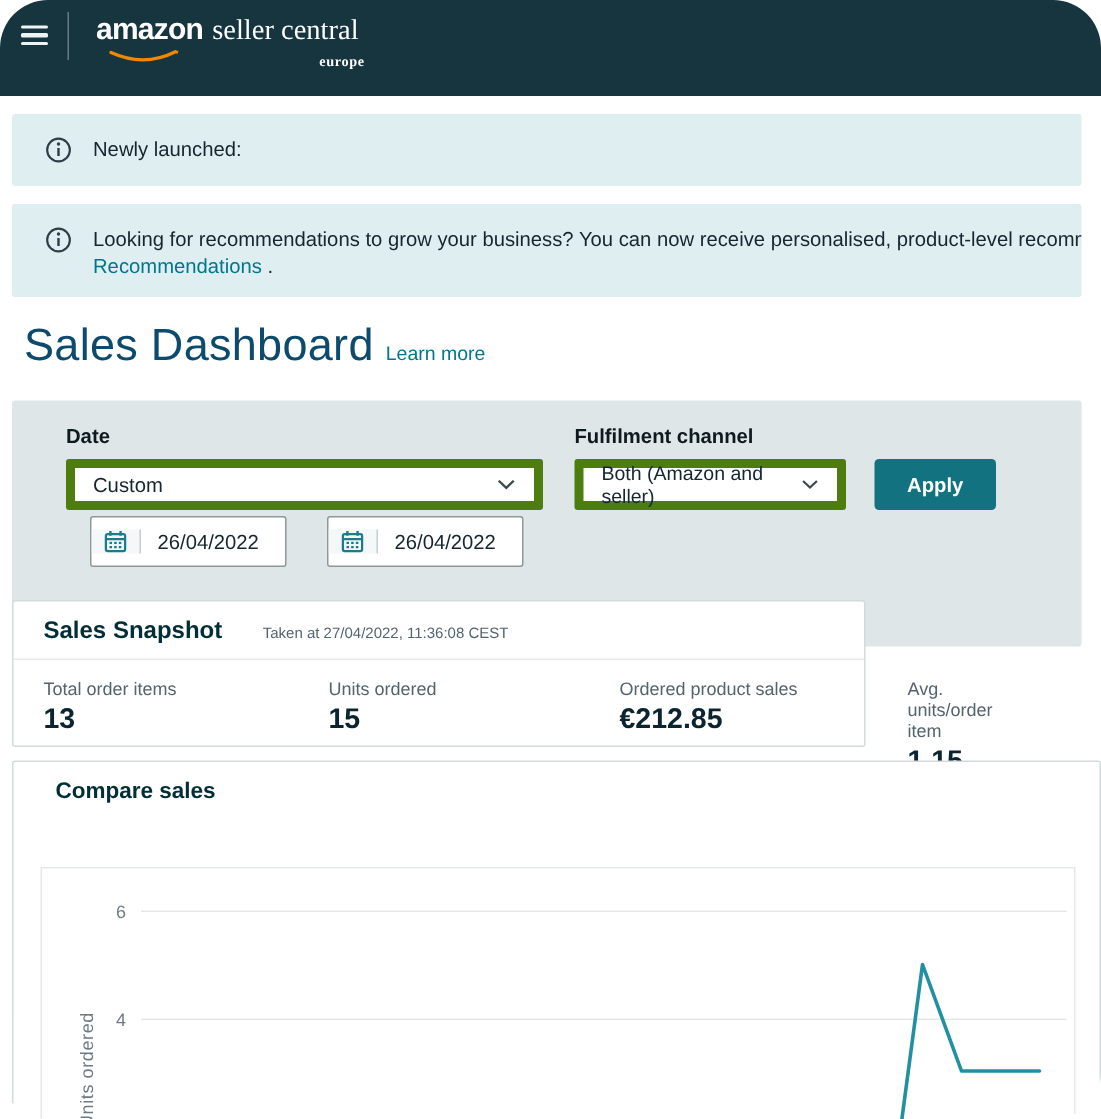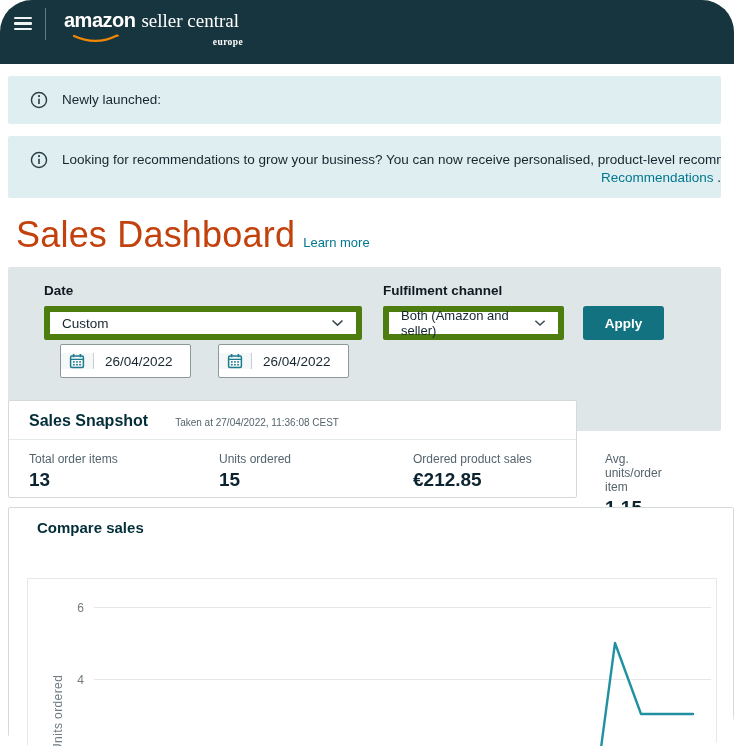--- a/index.html
+++ b/index.html
@@ -16,27 +16,27 @@
   .hdr-divider{position:absolute;left:45px;top:8px;width:1px;height:32px;background:rgba(255,255,255,.35);}
   .logo{position:absolute;left:64px;top:9px;color:#fff;white-space:nowrap;cursor:pointer;}
   .logo .amz{font-weight:bold;font-size:20px;letter-spacing:-.5px;}
   .logo .sc{font-family:"Liberation Serif",serif;font-size:19px;margin-left:6px;}
   .logo .smile{position:absolute;left:8px;top:21px;}
   .logo .region{position:absolute;right:-4px;top:28px;font-family:"Liberation Serif",serif;font-weight:bold;font-size:9.5px;letter-spacing:.4px;}
   
   .banner{position:absolute;left:8px;width:713px;background:#dfeef1;border-radius:2px;overflow:hidden;}
   .banner-row{display:flex;align-items:flex-start;padding:15px 0 0 22px;}
   .info-ic{flex:0 0 auto;margin-top:0px;}
-  .banner-text{margin-left:14px;font-size:13.5px;color:#16262e;white-space:nowrap;overflow:hidden;line-height:18px;text-align:right;}
+  .banner-text{margin-left:14px;font-size:13.5px;color:#16262e;white-space:nowrap;overflow:hidden;line-height:18px;}
   .banner1{top:76px;height:48px;}
   .banner2{top:136px;height:62px;}
   a.lnk{color:#00778e;text-decoration:none;cursor:pointer;}
   
   .title-row{position:absolute;left:16px;top:214px;display:flex;align-items:baseline;}
-  .page-title{font-size:36px;color:#c2410c;font-weight:400;letter-spacing:.2px;}
+  .page-title{font-size:30px;color:#0c4a6e;font-weight:400;letter-spacing:.2px;}
   .learn-more{font-size:13px;margin-left:8px;}
   
   .filters{position:absolute;left:8px;top:267px;width:713px;height:164px;background:#dee6e7;border-radius:2px;}
   .flabel{position:absolute;font-size:13.5px;font-weight:bold;color:#0f1a20;}
   .select{
     position:absolute;height:34px;background:#fff;border:6px solid #4d7c0f;border-radius:2px;
     display:flex;align-items:center;padding:0 12px;font-size:13.5px;color:#16262e;cursor:pointer;
   }
   .select .chev{margin-left:auto;display:flex;}
   .apply-btn{

